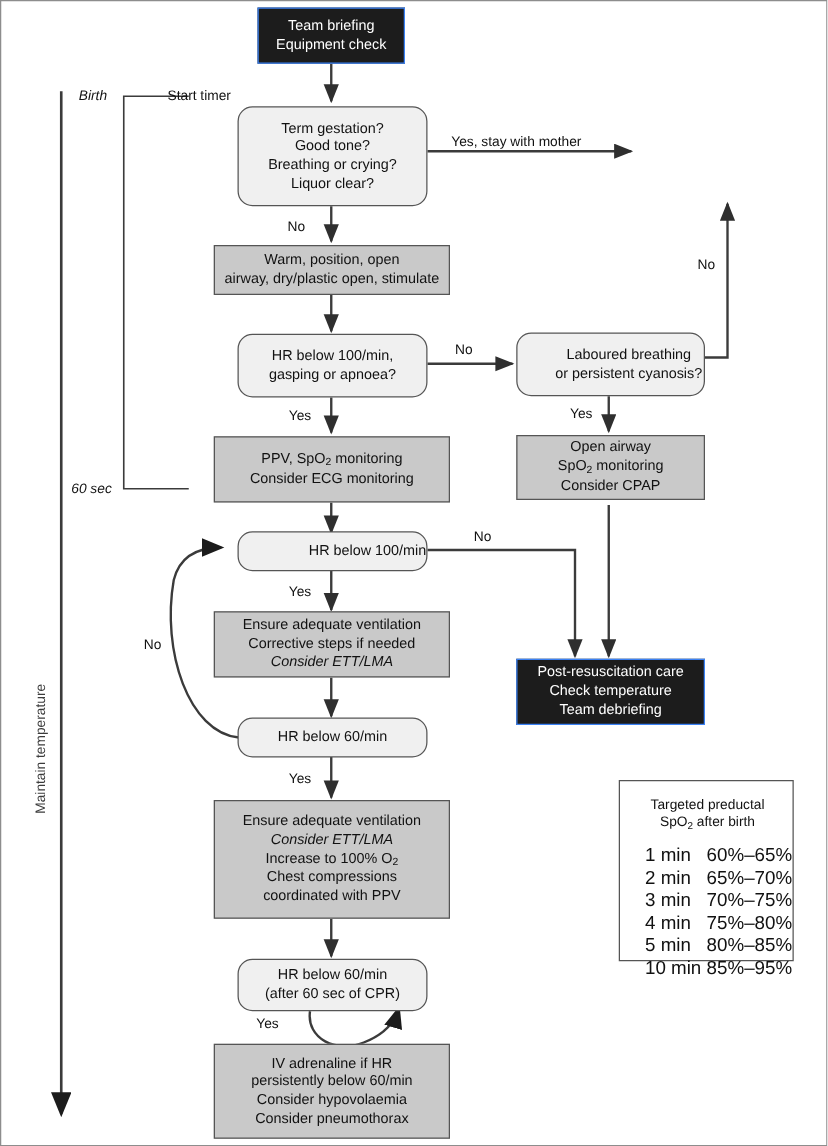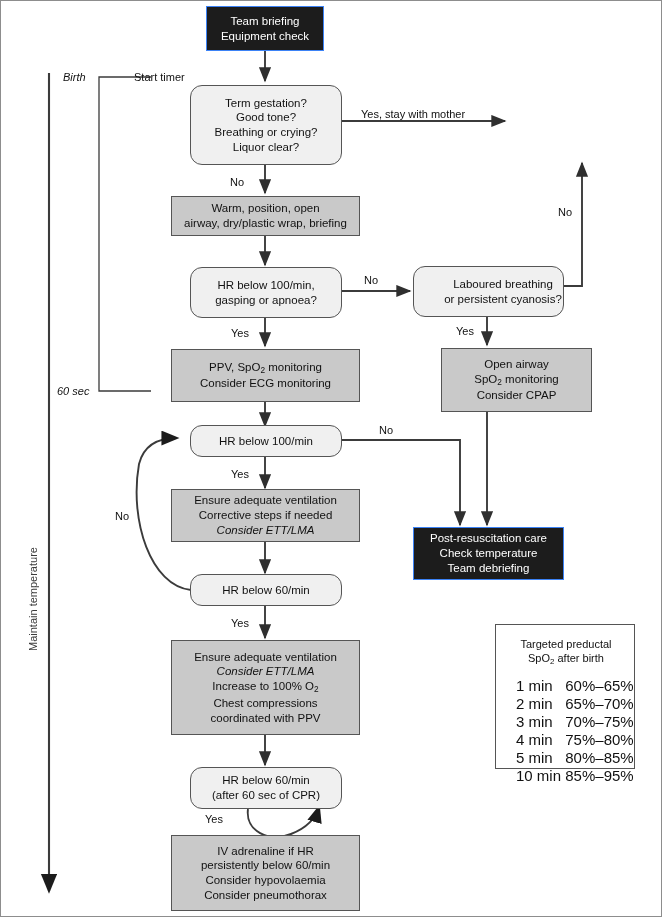--- a/index.html
+++ b/index.html
@@ -124,45 +124,45 @@
   <div class="node n-round" style="left:189px;top:84px;width:152px;height:80px;">
     <span class="txt"><span>Term gestation?</span><br>
     <span>Good tone?</span><br>
     <span>Breathing or crying?</span><br>
     <span>Liquor clear?</span></span>
   </div>
 
 
   <div class="node n-grey" style="left:170px;top:195px;width:189px;height:40px;">
     <span class="txt"><span>Warm, position, open</span><br>
-    <span>airway, dry/plastic wrap, briefing</span></span>
+    <span>airway, dry/plastic open, stimulate</span></span>
   </div>
 
   <div class="node n-round" style="left:189px;top:266px;width:152px;height:51px;">
     <span class="txt"><span>HR below 100/min,</span><br>
     <span>gasping or apnoea?</span></span>
   </div>
 
   <div class="node n-round" style="left:412px;top:265px;width:151px;height:51px;padding-left:29px;">
     <span class="txt"><span>Laboured breathing</span><br>
     <span>or persistent cyanosis?</span></span>
   </div>
 
   <div class="node n-grey" style="left:170px;top:348px;width:189px;height:53px;">
     <span class="txt">PPV, SpO<sub>2</sub> monitoring<br>
     <span>Consider ECG monitoring</span></span>
   </div>
 
-  <div class="node n-grey" style="left:412px;top:347px;width:151px;height:64px;margin-left:28px;">
+  <div class="node n-grey" style="left:412px;top:347px;width:151px;height:52px;">
     <span class="txt"><span>Open airway</span><br>
     SpO<sub>2</sub> monitoring<br>
     <span>Consider CPAP</span></span>
   </div>
 
-  <div class="node n-round" style="left:189px;top:424px;width:152px;height:32px;">
+  <div class="node n-round" style="left:189px;top:424px;width:152px;height:32px;text-align:right;">
     <span class="txt">HR below 100/min</span>
   </div>
 
   <div class="node n-grey" style="left:170px;top:488px;width:189px;height:53px;">
     <span class="txt"><span>Ensure adequate ventilation</span><br>
     <span>Corrective steps if needed</span><br>
     <span class="it">Consider ETT/LMA</span></span>
   </div>
 
   <div class="node n-round" style="left:189px;top:573px;width:152px;height:32px;">

